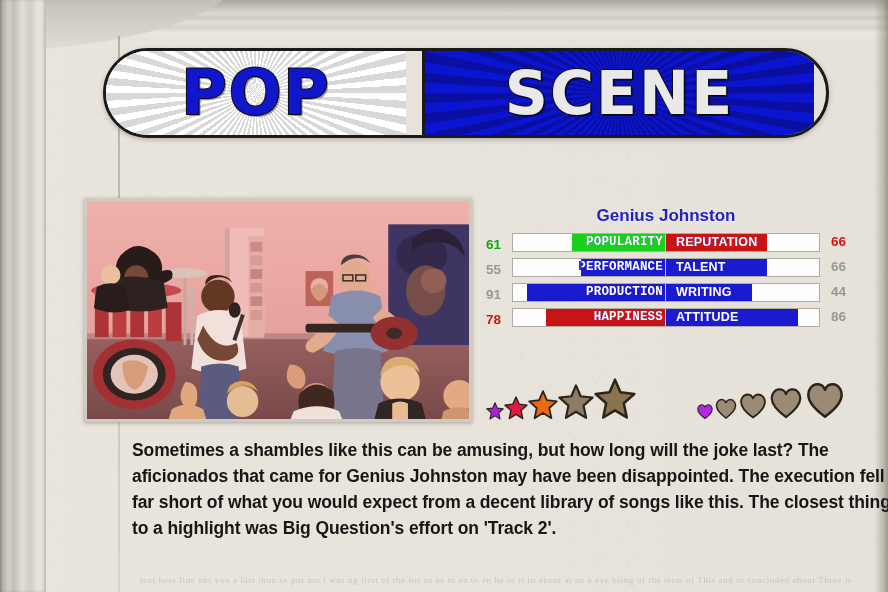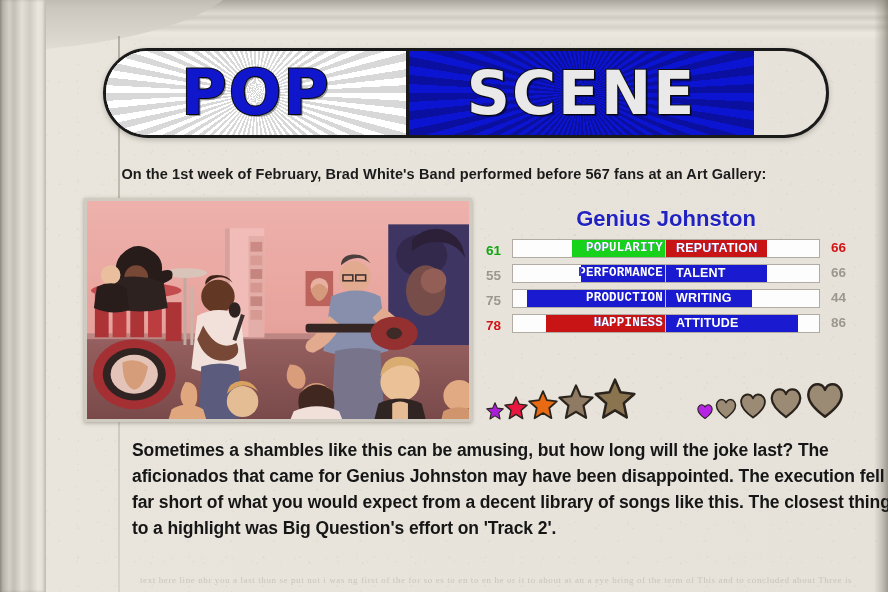--- a/index.html
+++ b/index.html
@@ -72,30 +72,31 @@
 
   
   #masthead {
     position: absolute; left: 103px; top: 48px;
     width: 726px; height: 90px;
     border-radius: 46px;
     border: 3px solid #1a1a1a;
     overflow: hidden;
     display: flex;
     box-shadow: 0 2px 5px rgba(90,85,75,.35);
+    gap: 16px;
   }
   .mast-half { position: relative; height: 100%; display:flex; align-items:center; justify-content:center; }
   .mast-pop {
     width: 300px;
     background:
       repeating-conic-gradient(from 0deg at 50% 50%, #ffffff 0deg 3deg, #d8d8d8 3deg 6deg),
       #f2f2f2;
   }
   .mast-scene {
-    width: 348px;
+    width: 392px;
     border-left: 3px solid #1a1a1a;
     background:
       repeating-conic-gradient(from 0deg at 50% 50%, #0b14d0 0deg 3deg, #0a0fa0 3deg 6deg),
       #0a12c8;
   }
   .mast-word {
     font-family: "DejaVu Sans", sans-serif;
     font-weight: 900;
     font-size: 62px;
     letter-spacing: 2px;
@@ -123,21 +124,21 @@
     box-shadow: 0 1px 4px rgba(90,85,75,.45);
     overflow: hidden;
     background: #c98b86;
   }
   #photo svg { display:block; width:100%; height:100%; }
 
   
   #stats { position: absolute; left: 486px; top: 206px; width: 360px; }
   #band-name {
     text-align: center;
-    font-size: 22px; font-weight: bold;
+    font-size: 17px; font-weight: bold;
     color: #2222c0;
     text-shadow: 0 1px 0 rgba(255,255,255,.6);
     margin-bottom: 6px;
   }
   .stat-row {
     display: flex; align-items: center;
     height: 20px; margin-bottom: 5px;
   }
   .num {
     width: 26px; font-size: 13.5px; font-weight: bold; line-height: 20px;
@@ -215,21 +216,20 @@
 
   <div id="masthead">
     <div class="mast-half mast-pop">
       <span class="mast-word w-pop">POP</span>
     </div>
     <div class="mast-half mast-scene">
       <span class="mast-word w-scene">SCENE</span>
     </div>
   </div>
 
-  <div id="headline">On the 1st week of February, Brad White's Band performed before 567 fans at an Art Gallery:</div>
 
   <div id="photo">
     <svg viewBox="0 0 388 224" preserveAspectRatio="none">
       <defs>
         <linearGradient id="wallG" x1="0" y1="0" x2="0" y2="1">
           <stop offset="0%" stop-color="#f0b9b4"></stop>
           <stop offset="55%" stop-color="#e8aaa4"></stop>
           <stop offset="100%" stop-color="#d9938d"></stop>
         </linearGradient>
         <linearGradient id="floorG" x1="0" y1="0" x2="0" y2="1">
@@ -362,21 +362,21 @@
             </div>
             <div class="half right">
               <div class="fill" style="background: rgb(26, 26, 208); width: 66%;"></div>
               <div class="blabel">TALENT</div>
               <div class="blabel knock" style="clip-path: inset(0px 34% 0px 0px);">TALENT</div>
             </div>
           </div>
           <div class="num num-r c-gray">66</div>
         </div>
         <div class="stat-row">
-          <div class="num num-l c-gray">75</div>
+          <div class="num num-l c-gray">91</div>
           <div class="bar-pair">
             <div class="half left">
               <div class="fill" style="background: rgb(26, 26, 208); width: 91%;"></div>
               <div class="blabel">PRODUCTION</div>
               <div class="blabel knock" style="clip-path: inset(0px 0px 0px 9%);">PRODUCTION</div>
             </div>
             <div class="half right">
               <div class="fill" style="background: rgb(26, 26, 208); width: 56%;"></div>
               <div class="blabel">WRITING</div>
               <div class="blabel knock" style="clip-path: inset(0px 44% 0px 0px);">WRITING</div>

